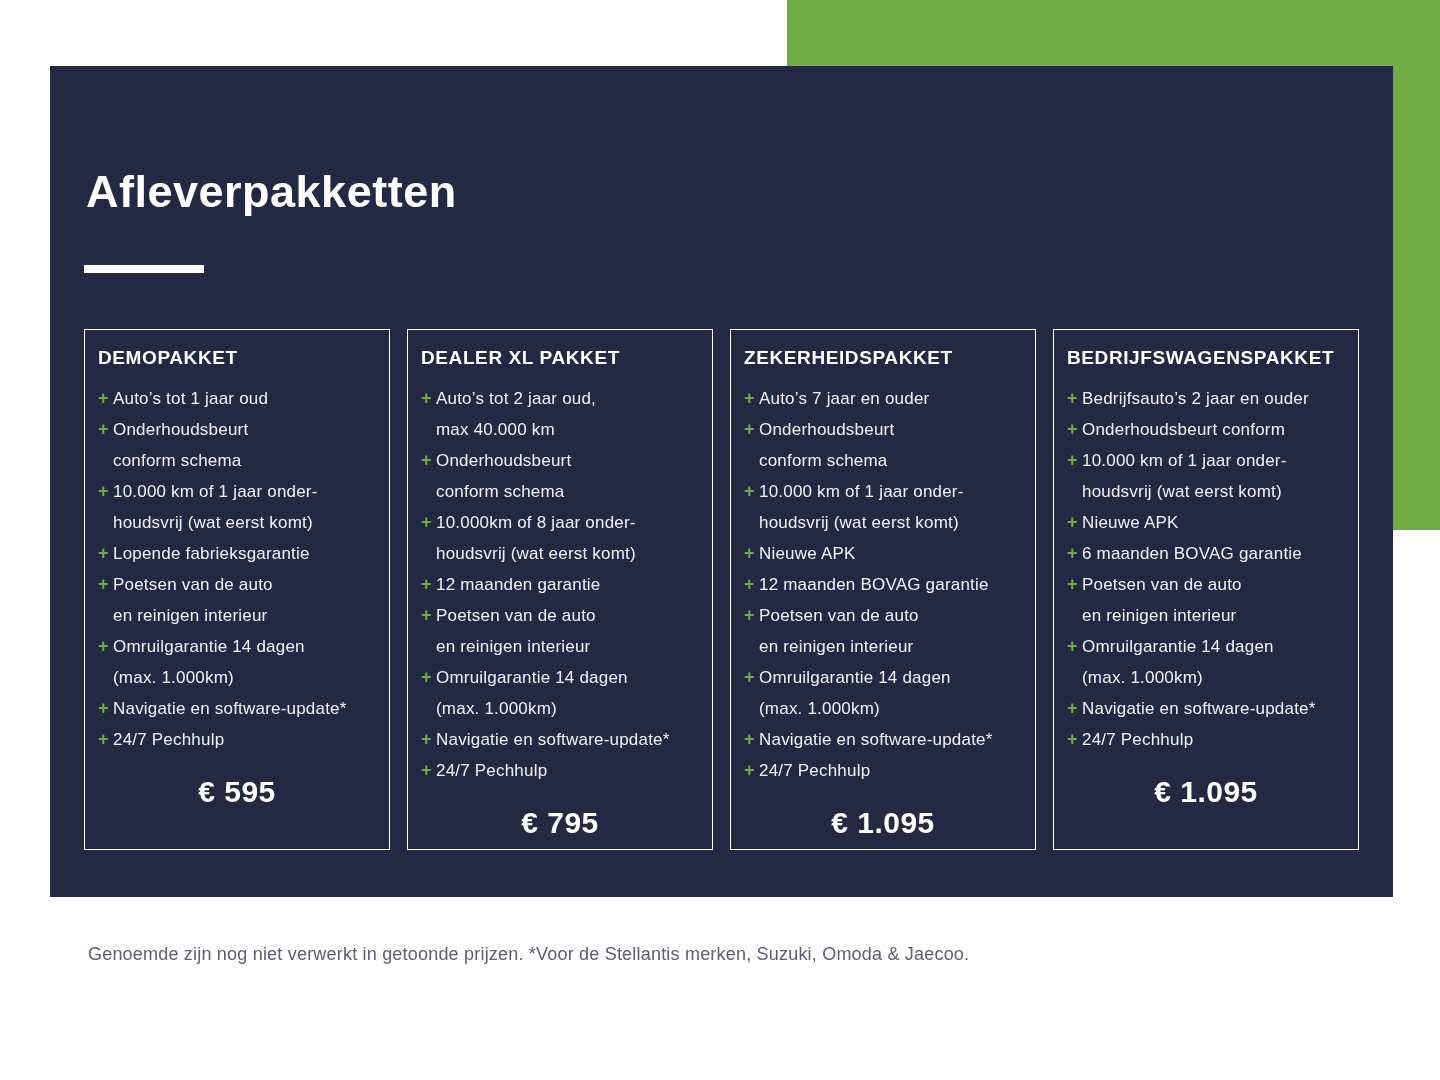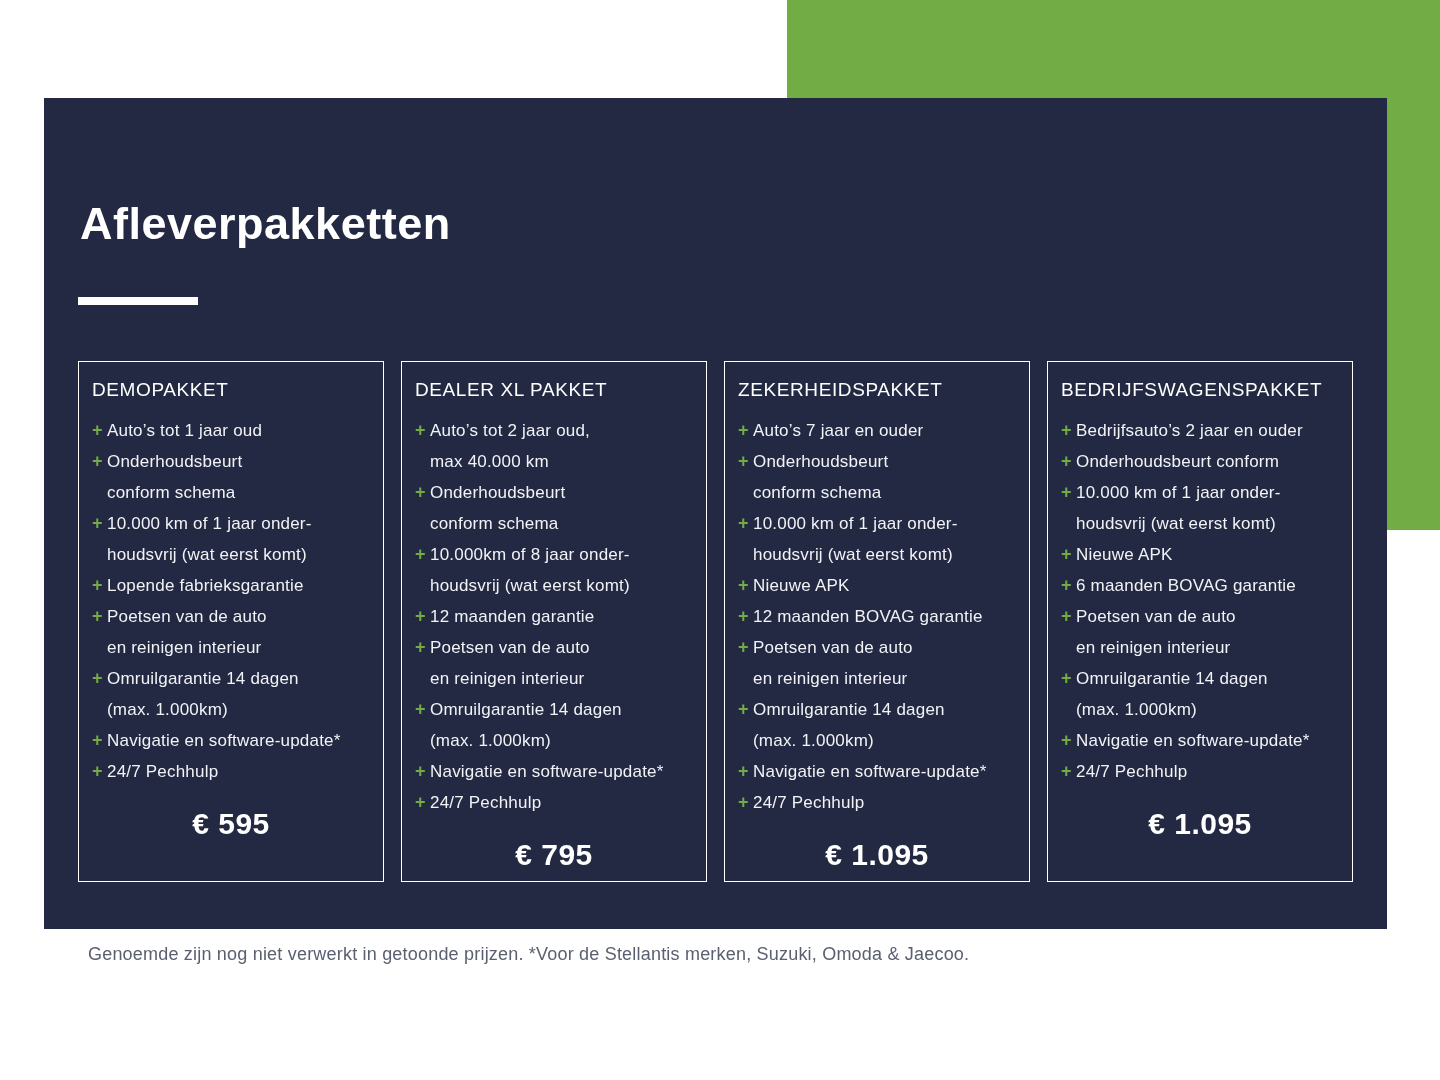--- a/index.html
+++ b/index.html
@@ -20,24 +20,23 @@
 
   .green-band{
     position:absolute;
     left:787px;top:0;
     width:653px;height:530px;
     background:var(--green);
   }
 
   .panel{
     position:absolute;
-    left:44px;top:66px;
+    left:50px;top:66px;
     width:1343px;height:831px;
     background:var(--navy);
-    margin-top:32px;
   }
 
   .page-title{
     position:absolute;
     left:36px;top:100px;
     color:#ffffff;
     font-size:45px;
     font-weight:bold;
     letter-spacing:0.5px;
   }
@@ -60,21 +59,21 @@
     height:521px;
     border:1.5px solid #ffffff;
     padding:10px 13px 12px 13px;
     display:flex;
     flex-direction:column;
     background:transparent;
   }
   .card-title{
     color:#ffffff;
     font-size:19px;
-    font-weight:normal;
+    font-weight:bold;
     letter-spacing:0.6px;
     line-height:24px;
     margin:6px 0 13px 0;
     white-space:nowrap;
   }
   .items{list-style:none;}
   .item{
     display:flex;
     align-items:flex-start;
     line-height:31px;

